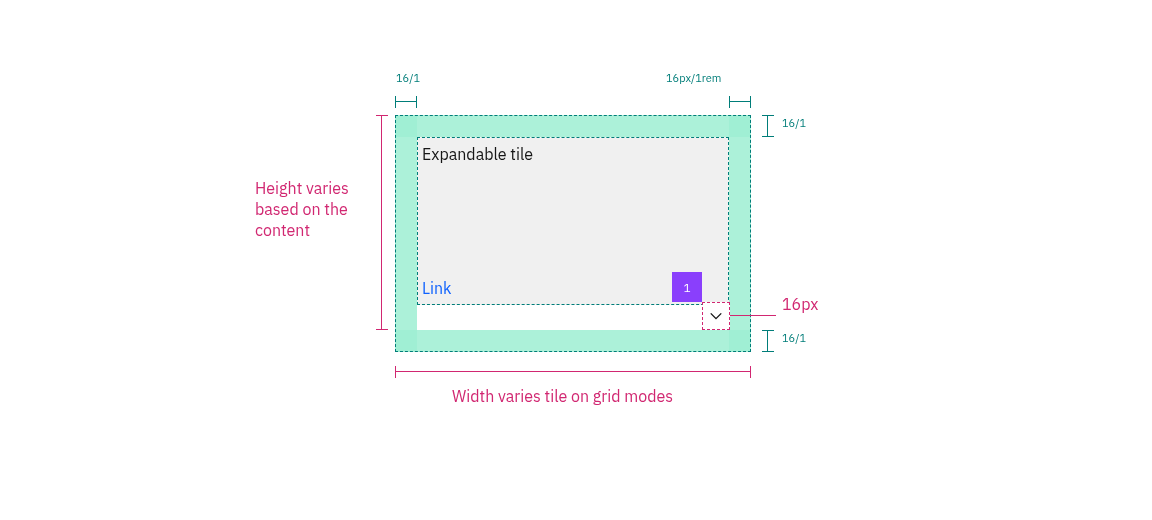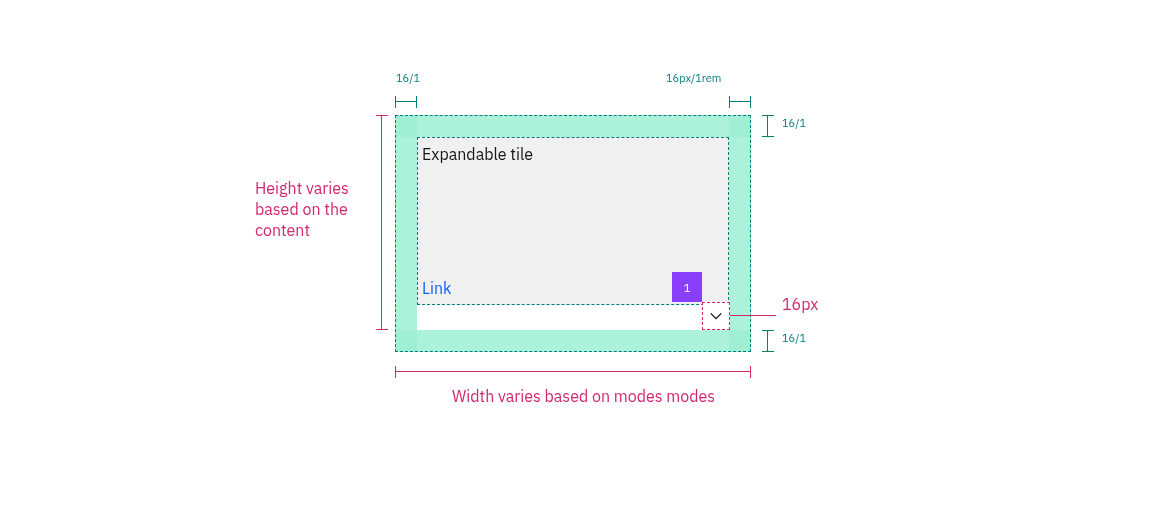--- a/index.html
+++ b/index.html
@@ -91,15 +91,15 @@
   <div class="abs teal-lbl" style="left:782px;top:332px;">16/1</div>
 
   <div class="abs mag-ibar-v" style="left:376px;top:115px;height:215px;">
       <div class="mid"></div>
     </div>
   <div class="abs mag-lbl" style="left:255px;top:178px;width:120px;text-align:left;">Height varies based on the content</div>
 
   <div class="abs mag-hbar" style="left:395px;top:366px;width:356px;">
       <div class="mid"></div>
     </div>
-  <div class="abs mag-lbl" style="left:452px;top:386px;">Width varies based on modes modes</div>
+  <div class="abs mag-lbl" style="left:452px;top:386px;">Width varies tile on grid modes</div>
 
 </div>
 
 </body></html>

